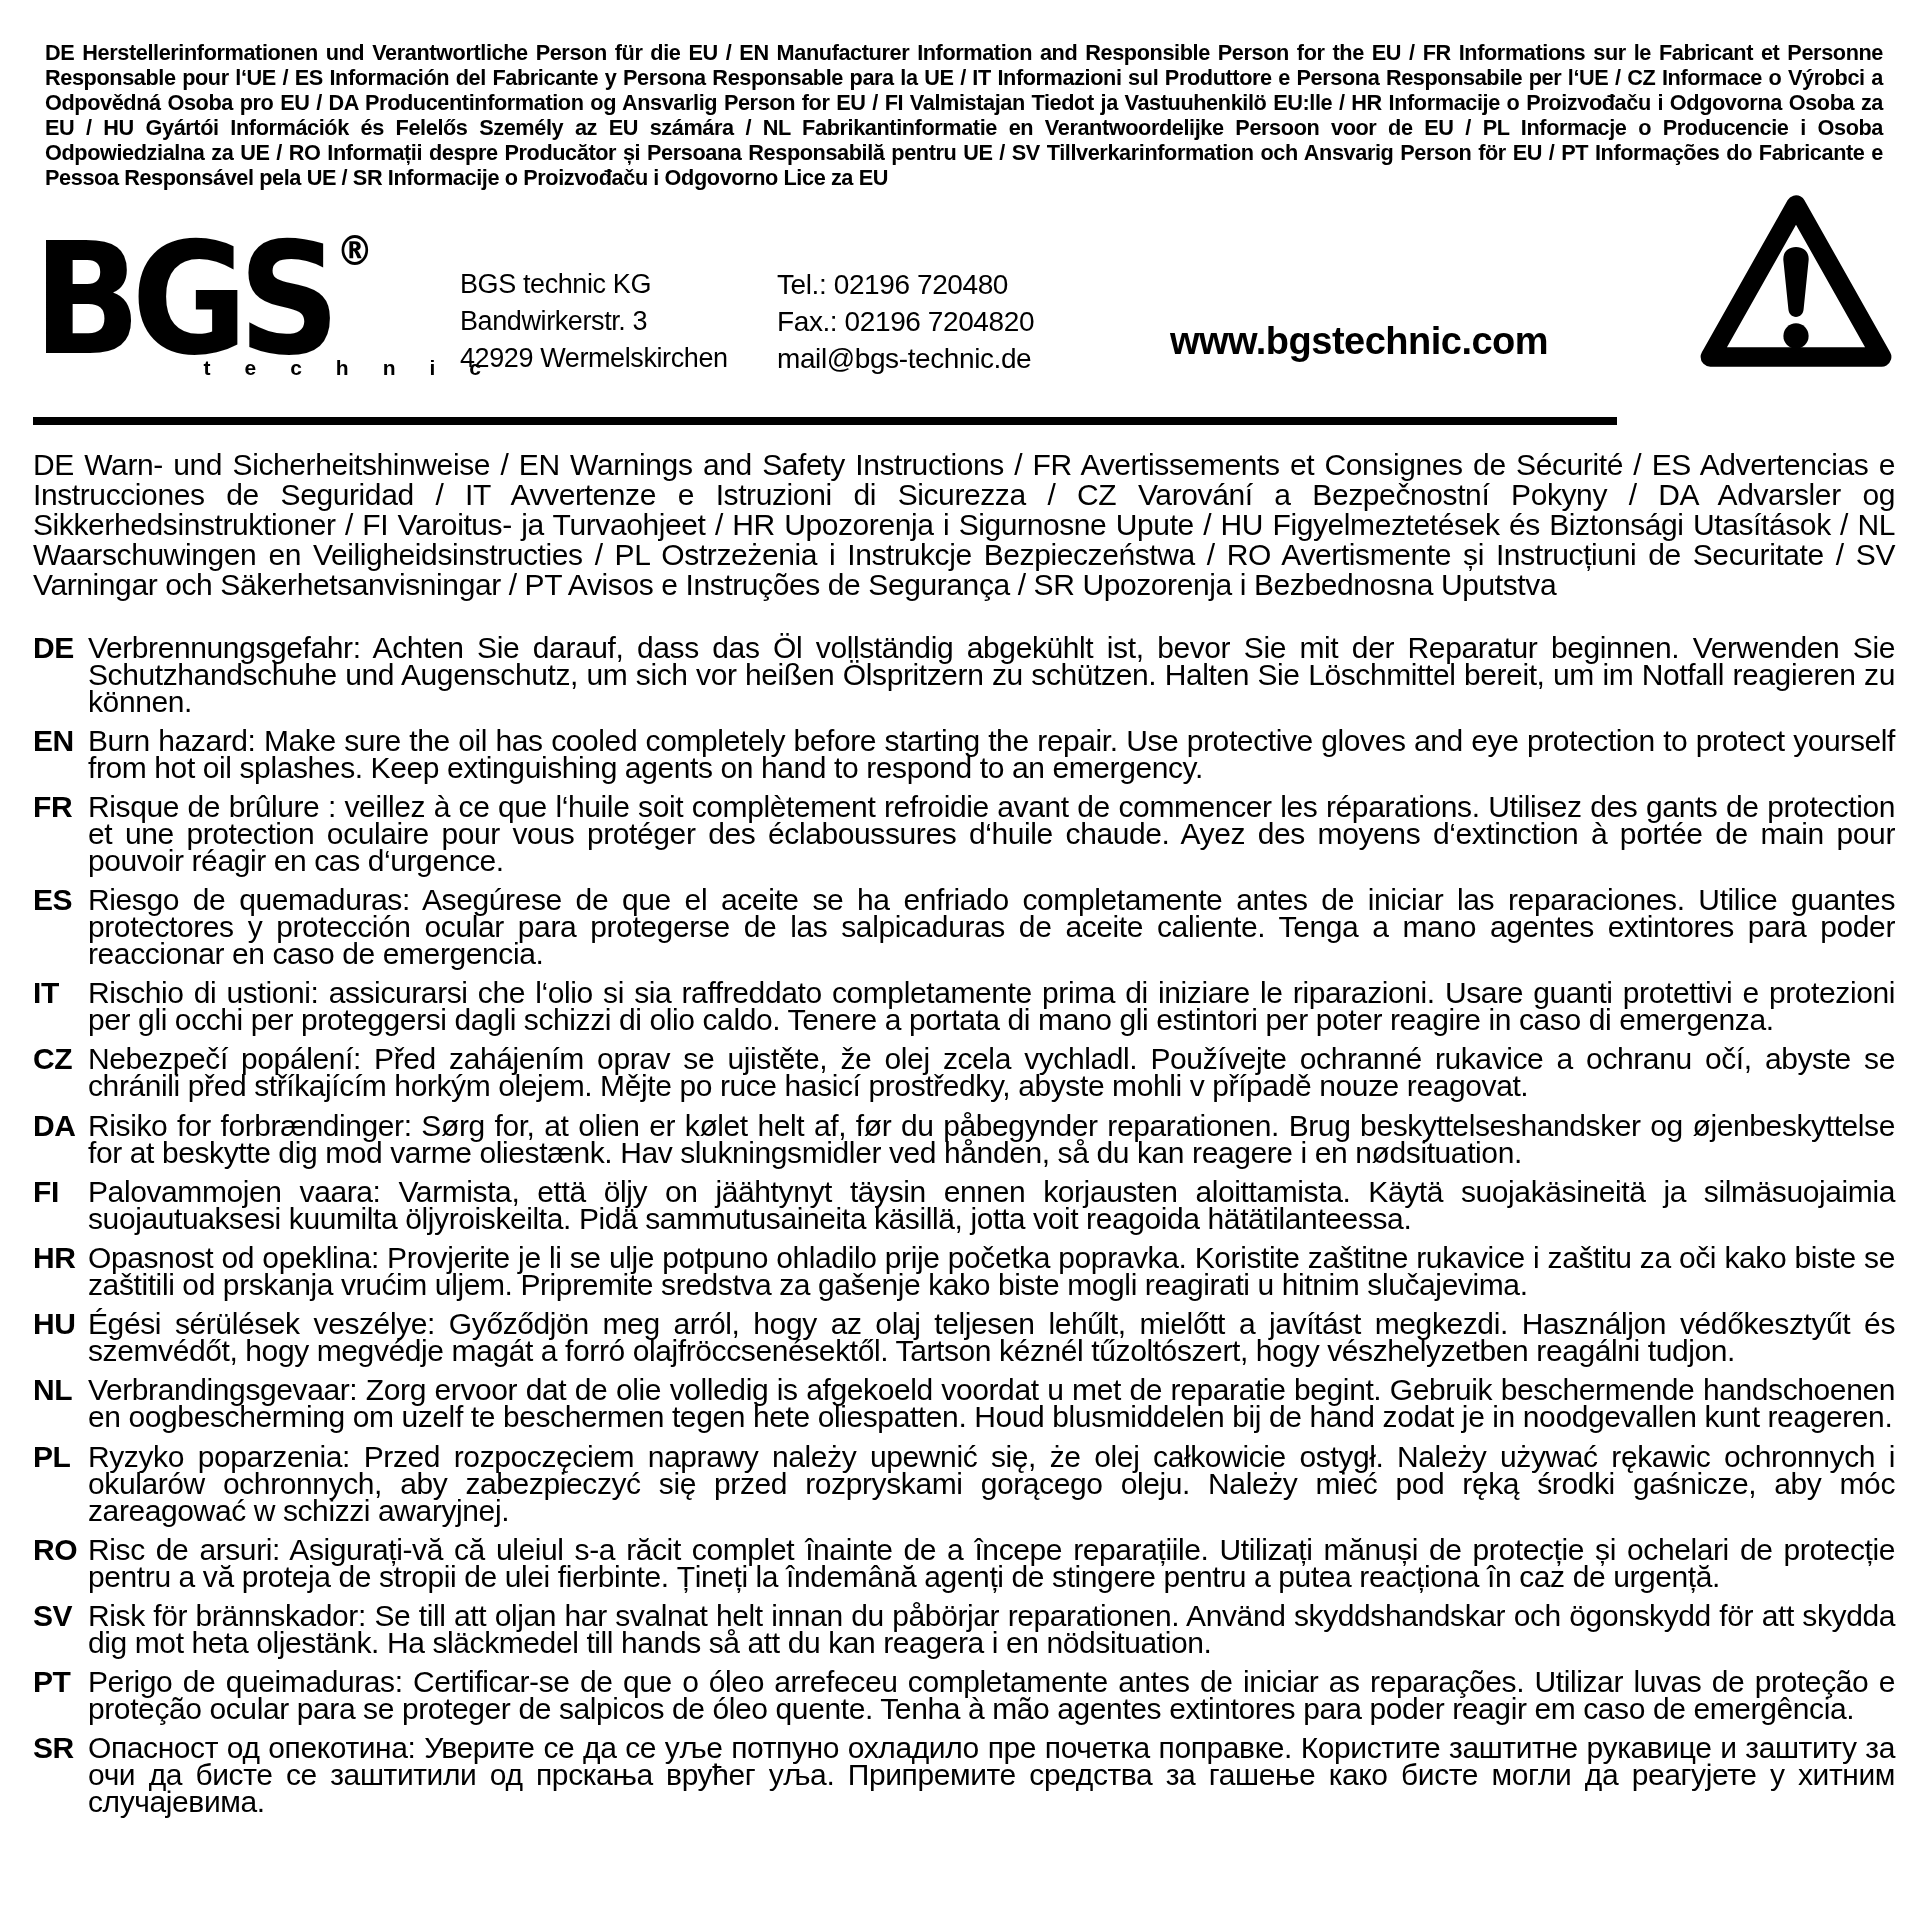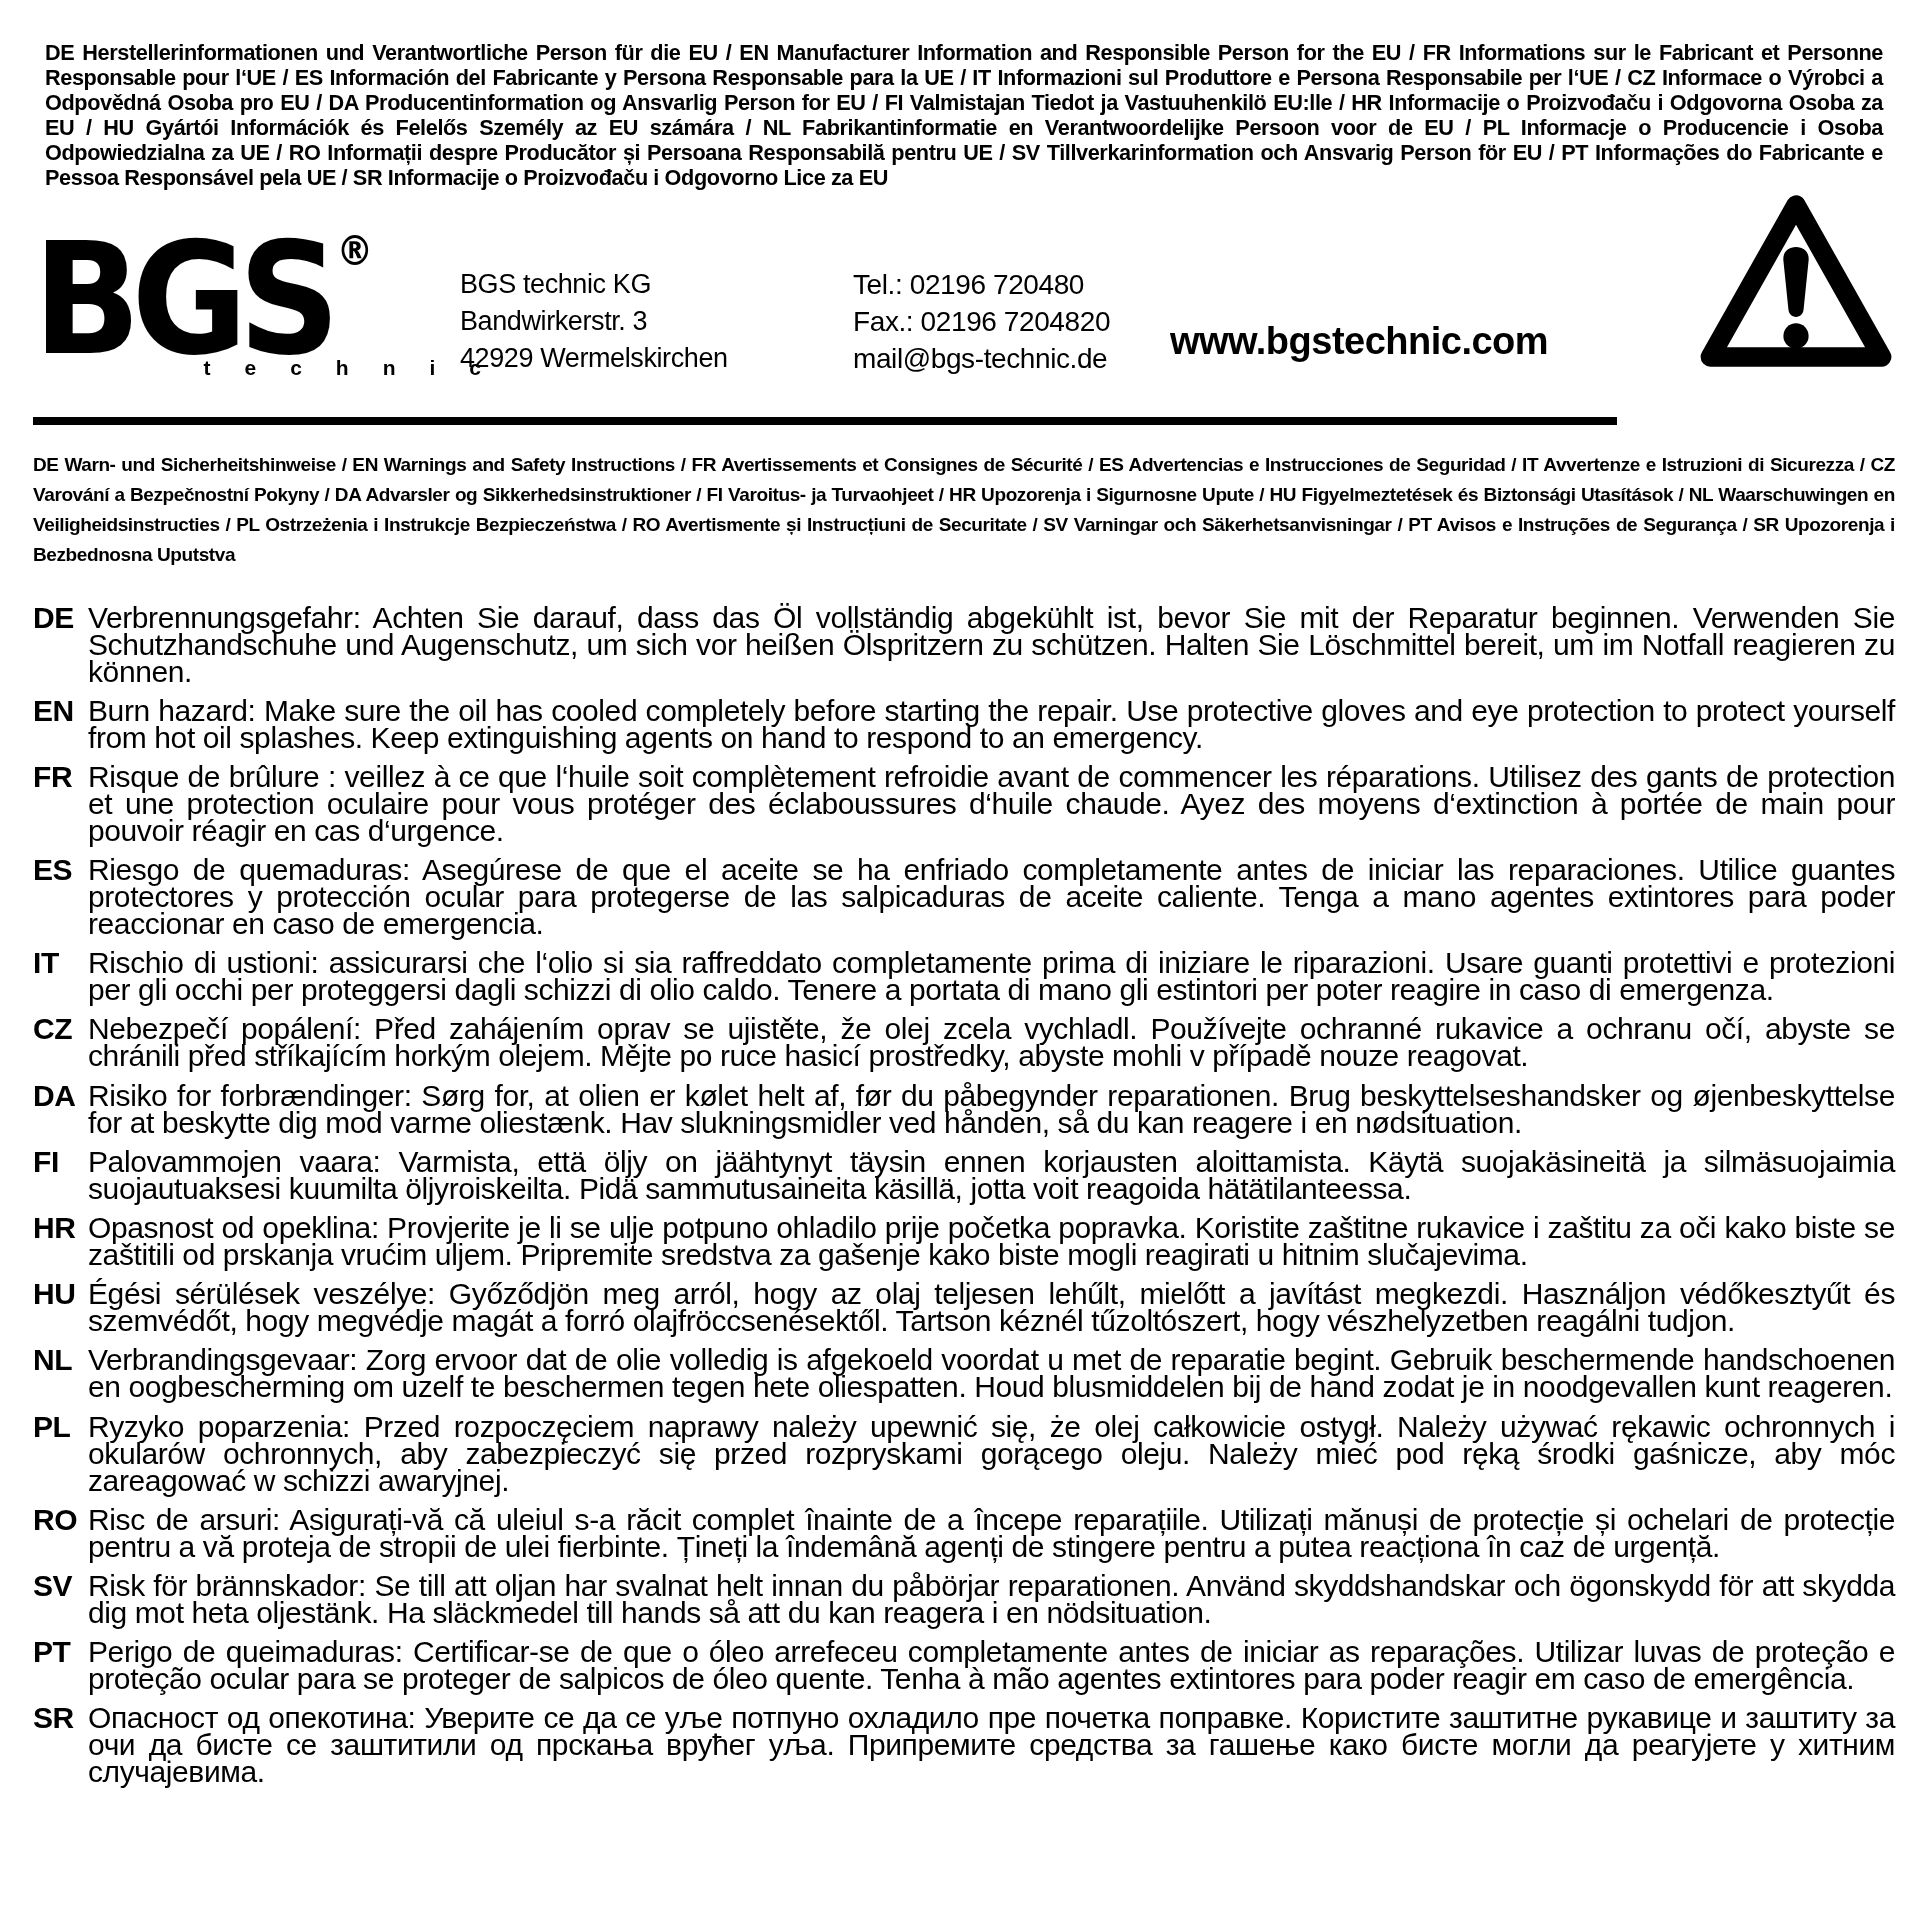--- a/index.html
+++ b/index.html
@@ -23,32 +23,32 @@
     font-size:139px;line-height:1;letter-spacing:-9.4px;
     transform:scale(1.02,1.12);transform-origin:left top;
     white-space:nowrap;
   }
   .logo-main .reg{font-size:36px;letter-spacing:0;vertical-align:79px;margin-left:5.6px;}
   .logo-sub{
     margin-top:-5.6px;font-weight:bold;font-size:21px;
     letter-spacing:34px;padding-left:158px;white-space:nowrap;text-align:right;
   }
   .addr{position:absolute;left:391px;top:38px;font-size:27px;line-height:37px;margin-left:36px;}
-  .contact{position:absolute;left:820px;top:38px;font-size:28px;line-height:37px;}
+  .contact{position:absolute;left:744px;top:38px;font-size:28px;line-height:37px;}
   .website{
     position:absolute;left:1137px;top:92px;
     font-size:38px;font-weight:bold;letter-spacing:-0.5px;
   }
   .warn-triangle{position:absolute;right:1.9px;top:-58px;width:194px;height:235px;}
   .warn-triangle svg{display:block;width:194px;height:222px;}
 
   .rule{height:8.5px;background:#000;width:1584px;margin-top:7.5px;}
 
   .section-header{
-    font-weight:bold;font-size:19px;line-height:30px;
+    font-weight:normal;font-size:30px;line-height:30px;
     text-align:justify;margin:24.5px 0 34px 0;
   }
 
   .warnings{margin-top:0;}
   .entry{display:flex;margin-bottom:12.2px;font-size:30px;line-height:27px;}
   .code{width:55px;flex:none;font-weight:bold;}
   .text{flex:1;text-align:justify;}
 </style>
 </head>
 <body>

